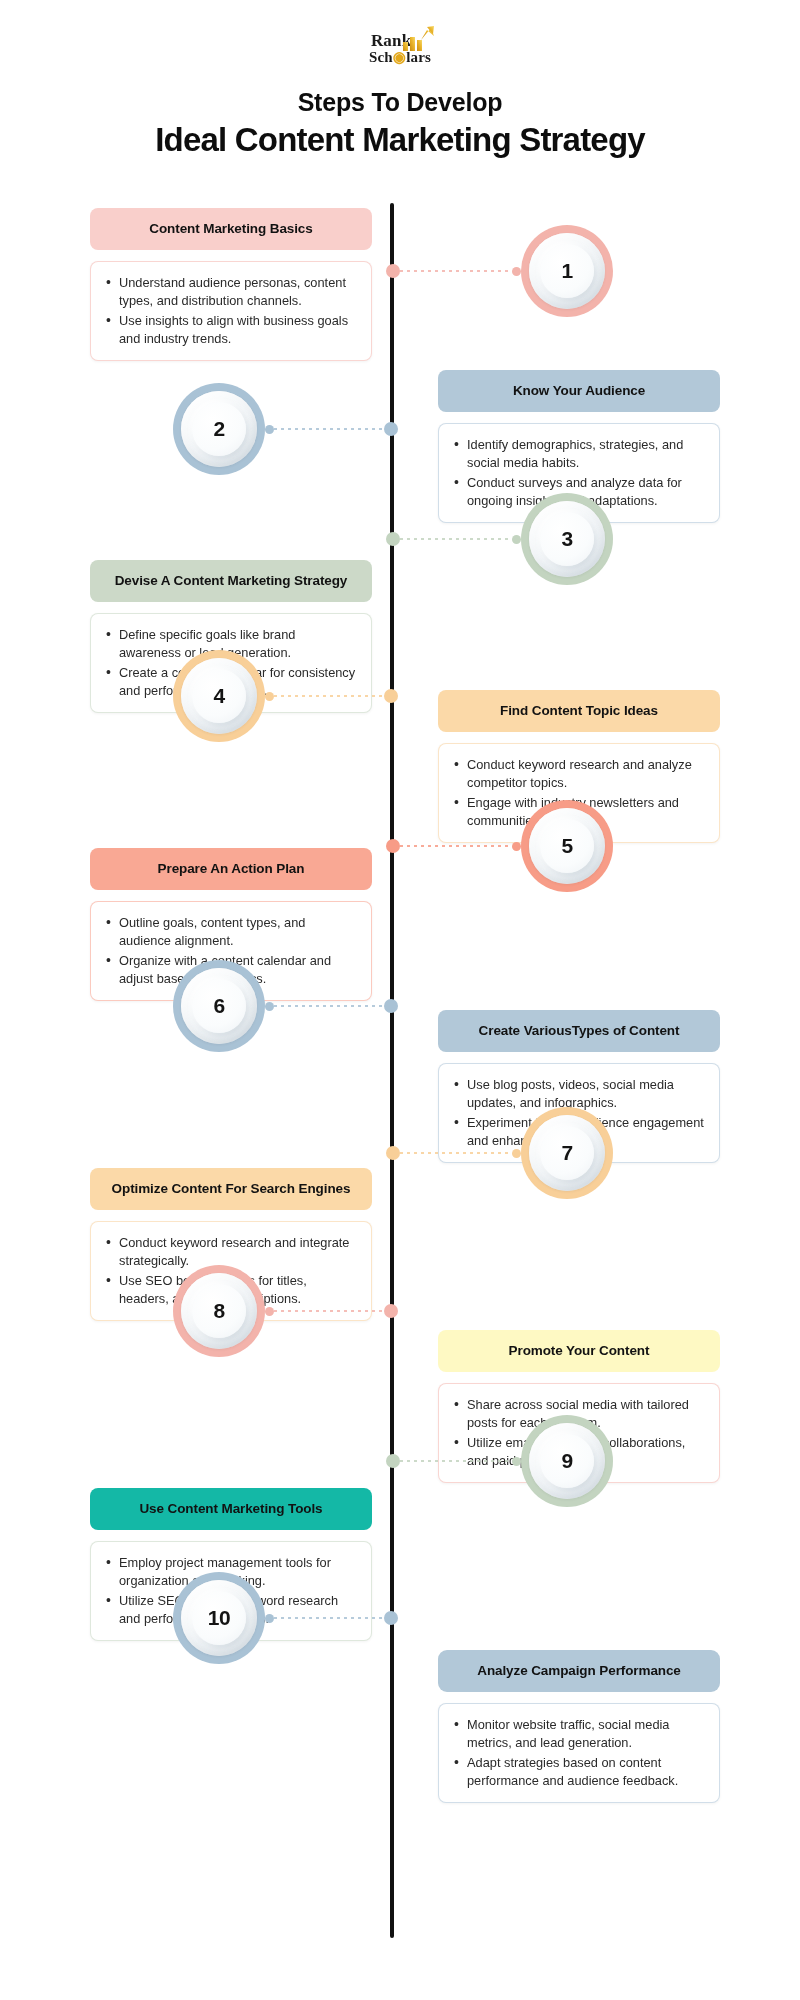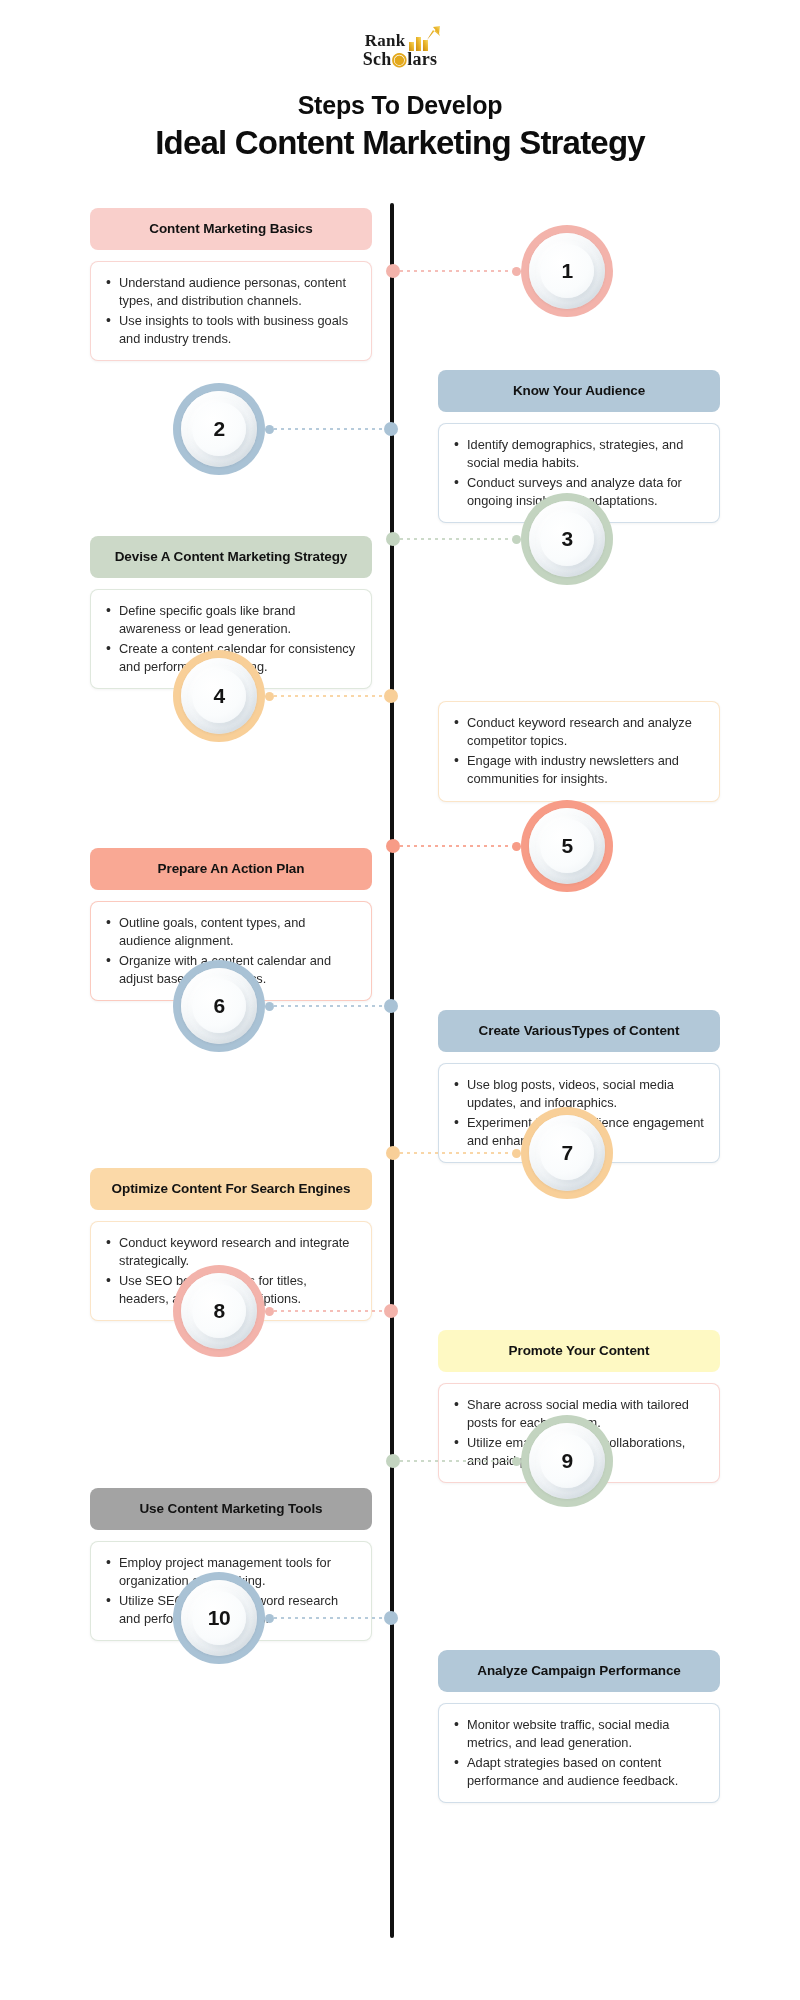--- a/index.html
+++ b/index.html
@@ -37,21 +37,21 @@
     letter-spacing: .2px;
     color: #1b1b1b;
     display: block;
     text-align: left;
     padding-left: 2px;
   }
 
   .logo-scholars {
     font-family: "Liberation Serif", serif;
     font-weight: bold;
-    font-size: 18px;
+    font-size: 15px;
     letter-spacing: .2px;
     color: #1b1b1b;
     display: block;
     margin-top: 1px;
   }
 
   .logo-o {
     color: #e3a81b;
   }
 
@@ -247,21 +247,21 @@
 </div>
 
 <div class="timeline"></div>
 
 <div id="steps-root">
     <div class="card left" style="top: 208px;">
       <div class="card-title" style="background: rgb(249, 207, 203);">Content Marketing Basics</div>
       <div class="card-body" style="border-color: rgba(243, 179, 171, 0.533);">
         <ul>
           <li>Understand audience personas, content types, and distribution channels.</li>
-          <li>Use insights to tools with business goals and industry trends.</li>
+          <li>Use insights to align with business goals and industry trends.</li>
         </ul>
       </div>
     </div>
     <div class="medallion right" style="top: 225px;">
       <div class="ring" style="background: rgb(243, 179, 171);"></div>
       <div class="disc"></div>
       <div class="disc2"></div>
       <div class="num">1</div>
     </div>
     <div class="connector" style="color: rgb(243, 179, 171); top: 265px; left: 386px; width: 135px;">
@@ -282,41 +282,42 @@
       <div class="ring" style="background: rgb(169, 194, 213);"></div>
       <div class="disc"></div>
       <div class="disc2"></div>
       <div class="num">2</div>
     </div>
     <div class="connector" style="color: rgb(169, 194, 213); top: 423px; left: 265px; width: 133px;">
       <span class="cap"></span>
       <span class="dots"></span>
       <span class="cap big"></span>
     </div>
-    <div class="card left" style="top: 536px;">
+    <div class="card left" style="top: 560px;">
       <div class="card-title" style="background: rgb(204, 217, 200);">Devise A Content Marketing Strategy</div>
       <div class="card-body" style="border-color: rgba(195, 212, 192, 0.533);">
         <ul>
           <li>Define specific goals like brand awareness or lead generation.</li>
           <li>Create a content calendar for consistency and performance tracking.</li>
         </ul>
       </div>
     </div>
     <div class="medallion right" style="top: 493px;">
       <div class="ring" style="background: rgb(195, 212, 192);"></div>
       <div class="disc"></div>
       <div class="disc2"></div>
       <div class="num">3</div>
     </div>
     <div class="connector" style="color: rgb(195, 212, 192); top: 533px; left: 386px; width: 135px;">
       <span class="cap big"></span>
       <span class="dots"></span>
       <span class="cap"></span>
     </div>
     <div class="card right" style="top: 690px;">
+      <div class="card-title" style="background: rgb(251, 217, 168);">Find Content Topic Ideas</div>
       <div class="card-body" style="border-color: rgba(248, 207, 152, 0.533);">
         <ul>
           <li>Conduct keyword research and analyze competitor topics.</li>
           <li>Engage with industry newsletters and communities for insights.</li>
         </ul>
       </div>
     </div>
     <div class="medallion left" style="top: 650px;">
       <div class="ring" style="background: rgb(248, 207, 152);"></div>
       <div class="disc"></div>
@@ -402,21 +403,21 @@
       <div class="disc"></div>
       <div class="disc2"></div>
       <div class="num">8</div>
     </div>
     <div class="connector" style="color: rgb(243, 179, 171); top: 1305px; left: 265px; width: 133px;">
       <span class="cap"></span>
       <span class="dots"></span>
       <span class="cap big"></span>
     </div>
     <div class="card left" style="top: 1488px;">
-      <div class="card-title" style="background: #a3a3a3;">Use Content Marketing Tools</div>
+      <div class="card-title" style="background: #14b8a6;">Use Content Marketing Tools</div>
       <div class="card-body" style="border-color: rgba(195, 212, 192, 0.533);">
         <ul>
           <li>Employ project management tools for organization and tracking.</li>
           <li>Utilize SEO tools for keyword research and performance analysis.</li>
         </ul>
       </div>
     </div>
     <div class="medallion right" style="top: 1415px;">
       <div class="ring" style="background: rgb(195, 212, 192);"></div>
       <div class="disc"></div>

